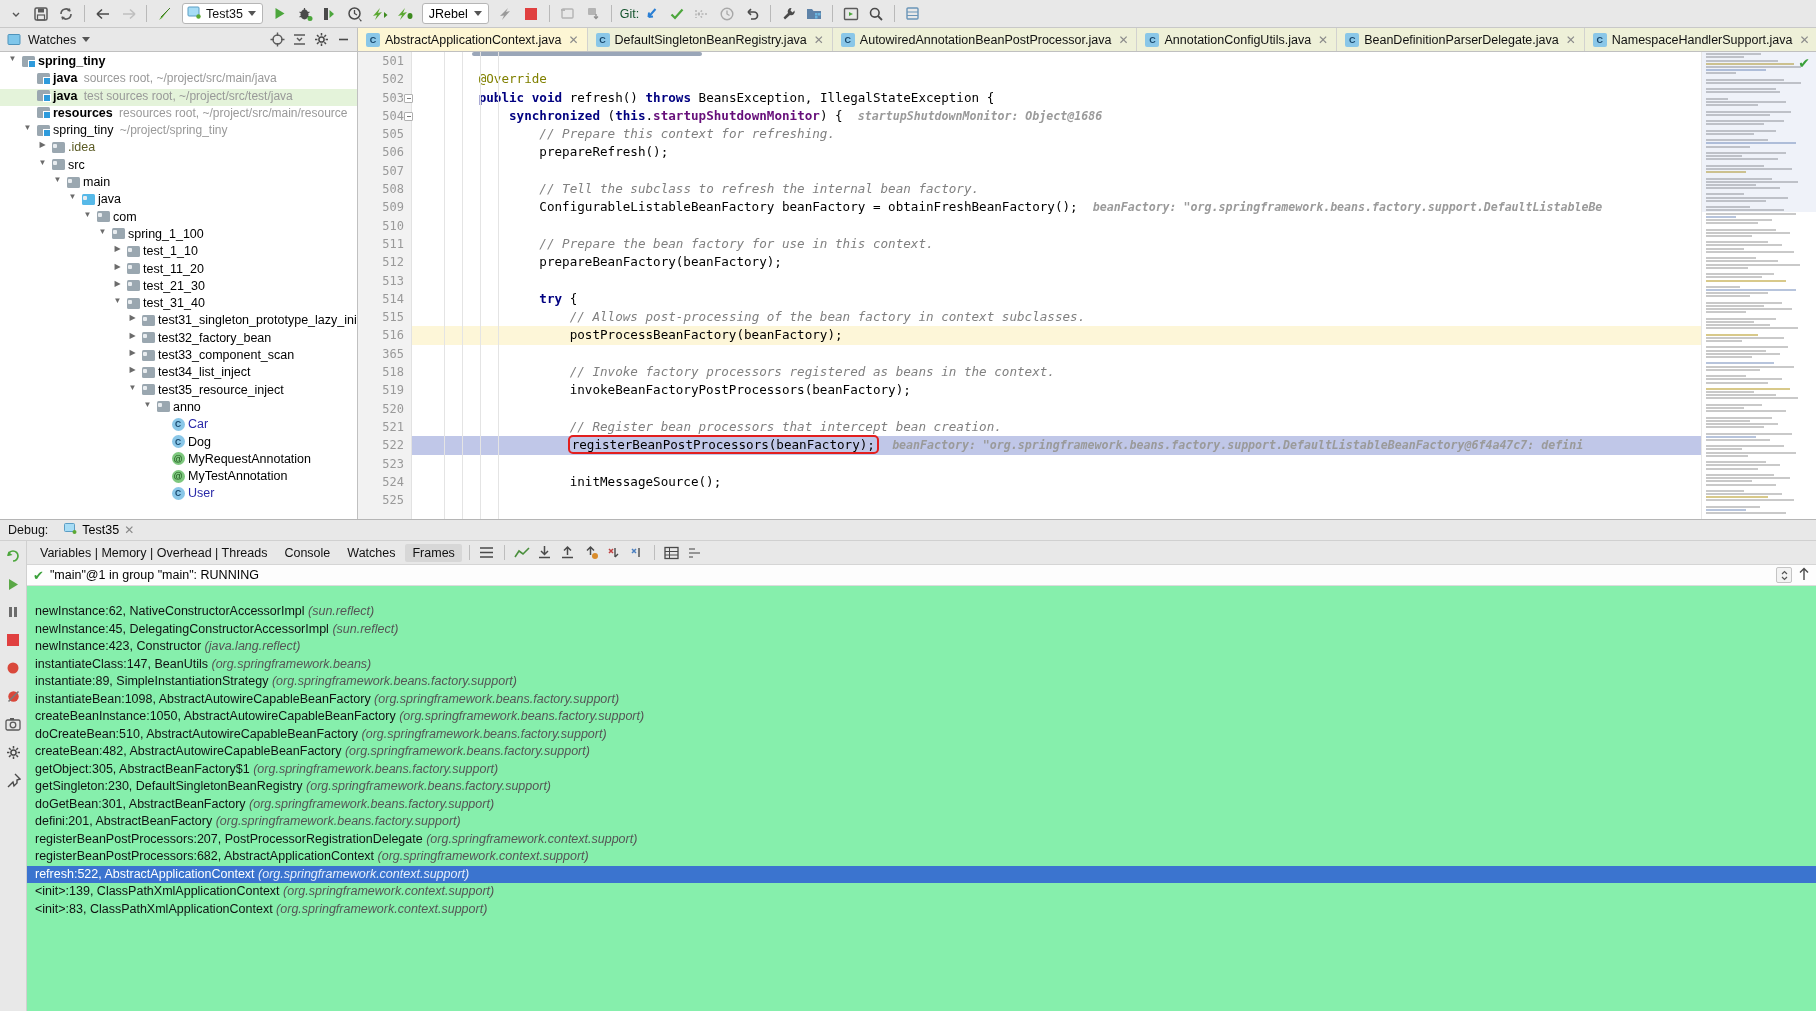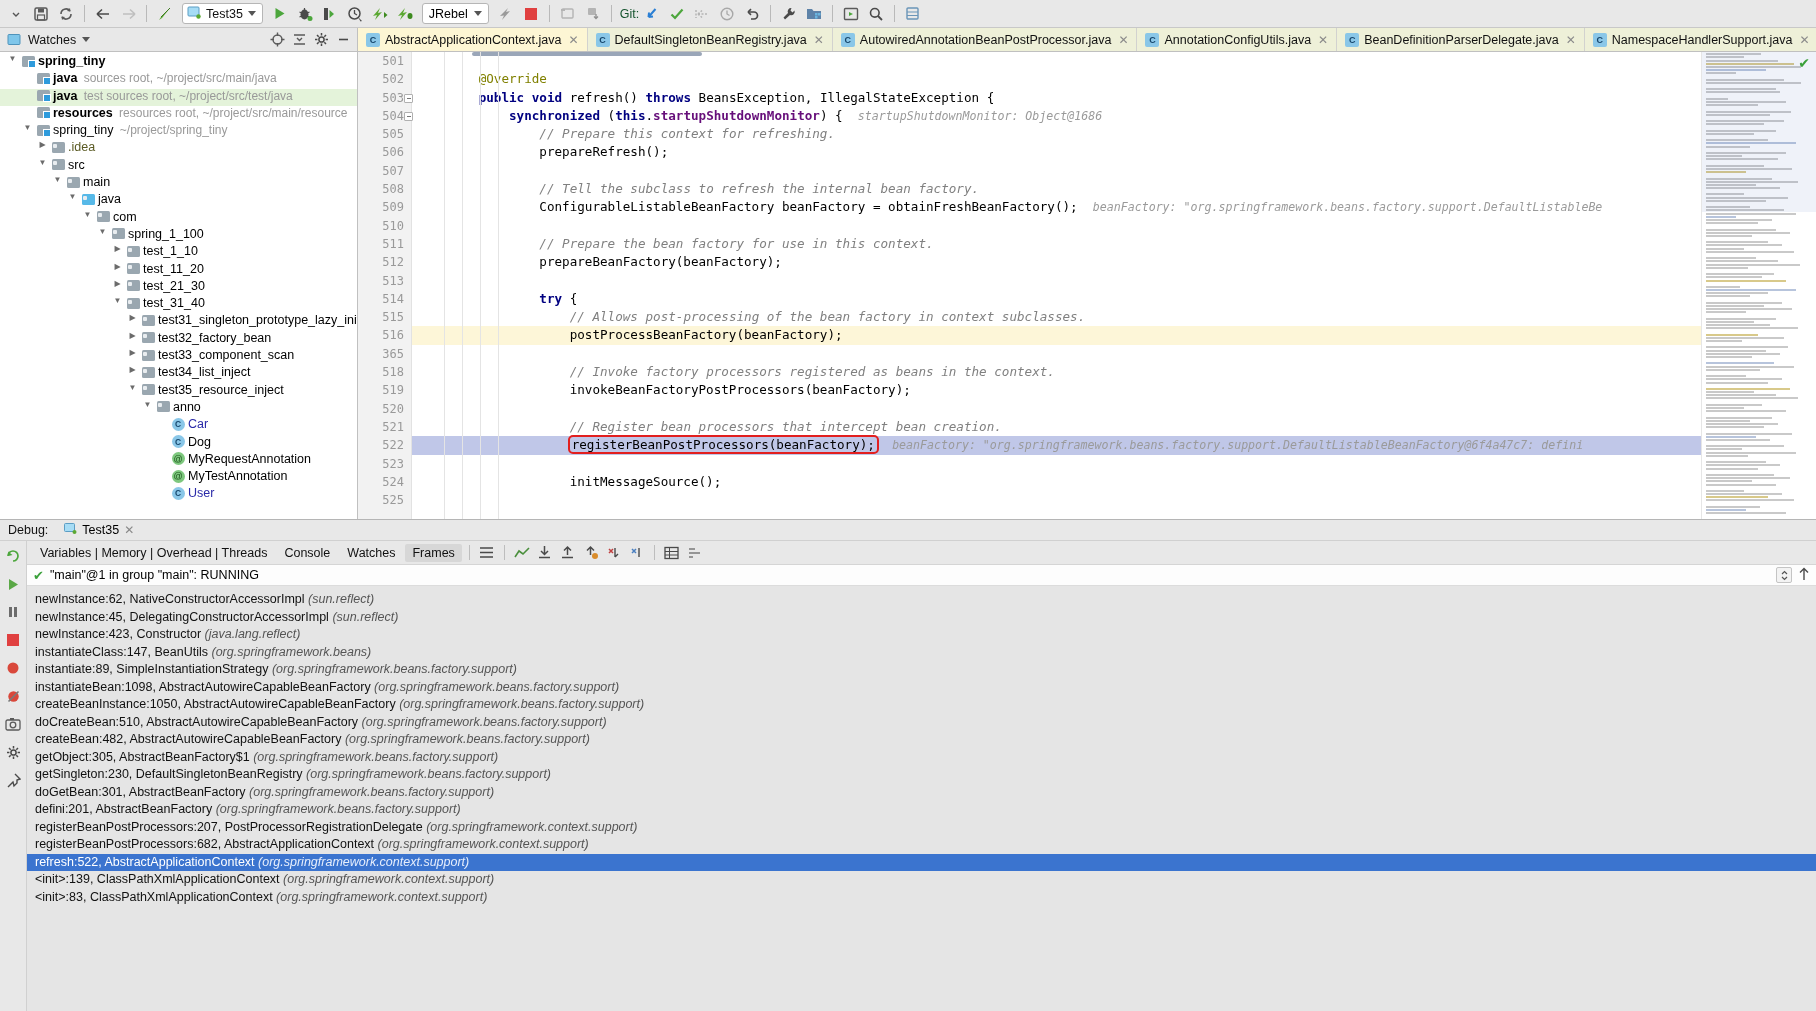--- a/index.html
+++ b/index.html
@@ -105,21 +105,21 @@
     flex: 1; position: relative; overflow: hidden;
     font-family: "DejaVu Sans Mono", monospace; font-size: 12.6px;
   }
   .cline { height: 18.3px; line-height: 18.3px; white-space: pre; padding-left: 6px; position: relative; }
   .cline.hl-yellow { background: #fdf6d8; }
   .cline.hl-blue { background: #c0c7e8; }
   .kw { color: #000080; font-weight: bold; }
   .cm { color: #808080; font-style: italic; }
   .ann { color: #808000; }
   .fld { color: #660e7a; font-weight: bold; }
-  .inl { color: #9a9a9a; font-style: italic; font-size: 11.6px; }
+  .inl { color: #9a9a9a; font-style: italic; font-size: 11.6px; font-weight: bold; }
   .redbox { outline: 2px solid #e21f1f; border-radius: 3px; padding: 0 2px; }
   .indent-guide { position: absolute; width: 1px; background: #e4e4e4; top: 0; bottom: 0; }
   .minimap {
     width: 115px; flex: 0 0 115px; background: #fff; border-left: 1px solid #e6e6e6;
     position: relative; overflow: hidden;
   }
   .mm-line { height: 2px; background: #c9c9c9; margin: 1.2px 0 1.2px 4px; }
   .mm-view { position: absolute; left: 0; right: 0; top: 0; height: 160px; background: rgba(100,130,200,0.10); }
   .check-ok { position: absolute; right: 6px; top: 3px; color: #3aa03a; font-size: 14px; z-index: 5;}
   .scroll-h { position: absolute; left: 60px; top: 0px; height: 4px; width: 230px; background: #9aa6b8; border-radius: 2px; }
@@ -146,21 +146,21 @@
   .dtab { padding: 2px 7px; color: #111; border-radius: 2px; }
   .dtab.sel { background: #d7d7d7; font-weight: normal; }
   .dtb-sep { width: 1px; height: 15px; background: #bdbdbd; margin: 0 4px; }
   .dtb-ico { width: 20px; height: 19px; display: flex; align-items: center; justify-content: center; }
   .thread-bar {
     height: 21px; flex: 0 0 21px; background: #fdfdfd; border-bottom: 1px solid #dcdcdc;
     display: flex; align-items: center; gap: 6px; padding: 0 6px; font-size: 12.5px;
   }
   .thread-bar .tick { color: #3aa03a; font-size: 13px; }
   .tb-right { margin-left: auto; display: flex; align-items: center; gap: 6px; }
-  .frames { flex: 1; background: #e5e5e5; overflow: hidden; padding-top: 5px; }
+  .frames { flex: 1; background: #86efac; overflow: hidden; padding-top: 17px; }
   .frame {
     height: 17.5px; line-height: 17.5px; font-size: 12.5px; padding: 0 8px;
     white-space: nowrap; color: #111;
   }
   .frame .pkg { color: #555; font-style: italic; }
   .frame.sel { background: #3b74cf; color: #fff; }
   .frame.sel .pkg { color: #e6eefc; }
 </style>
 </head>
 <body>

